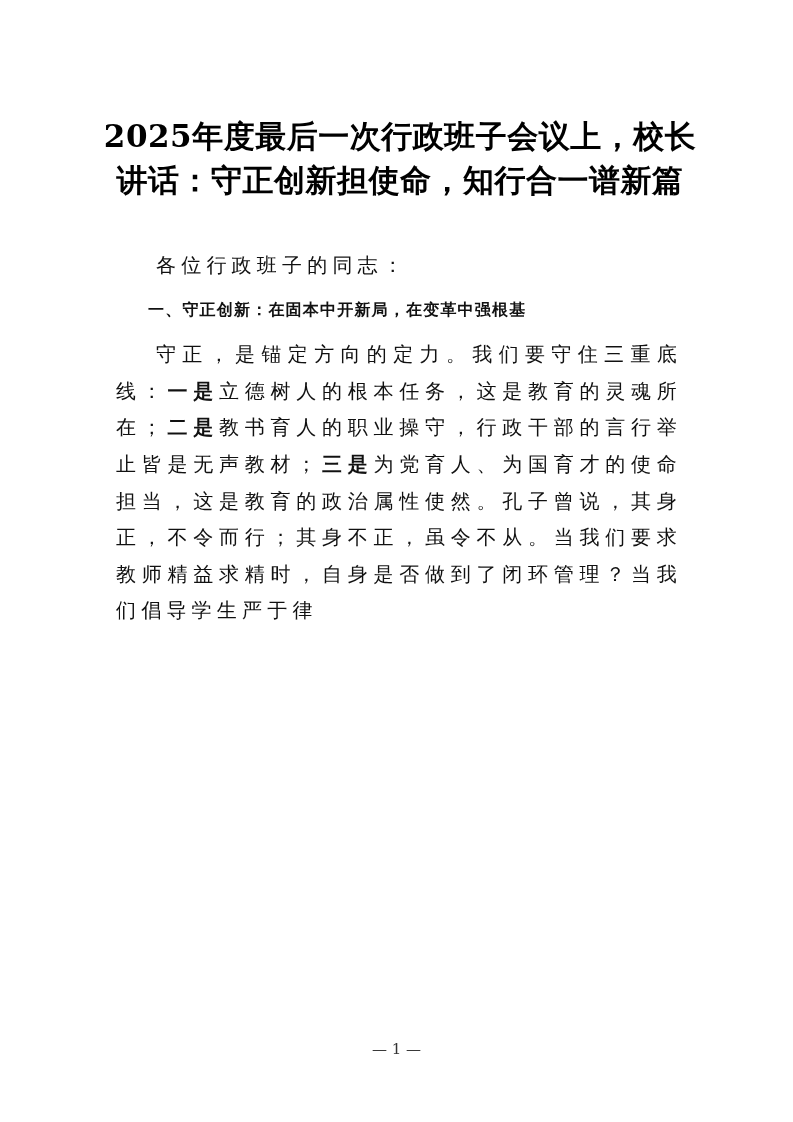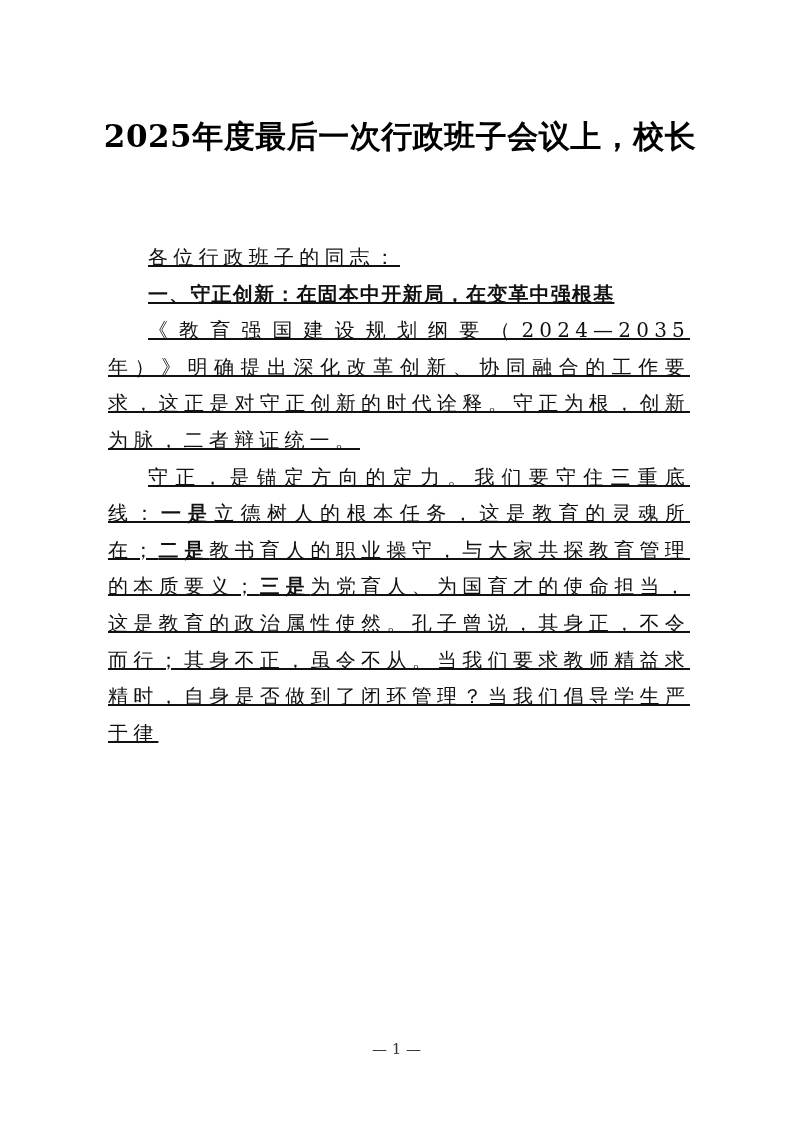--- a/index.html
+++ b/index.html
@@ -11,37 +11,37 @@
     font-weight: bold; font-size: 31px; line-height: 44px; text-align: center;
     letter-spacing: 0.5px; color: #000;
   }
   .title div { white-space: nowrap; }
   .body {
     position: absolute; left: 108px; top: 239px; width: 582px;
     font-family: "DejaVu Serif", "Liberation Serif", serif;
     font-size: 20px; line-height: 36.6px; color: #111;
     text-align: justify; letter-spacing: 5.2px;
   }
-  .body p { margin: 0; text-indent: 2em; text-decoration: underline; }
-  .body p.h1 { font-family: "DejaVu Sans", "Liberation Sans", sans-serif; font-weight: bold; letter-spacing: 1.2px; font-size: 20px; }
+  .body p { margin: 8px; text-indent: 2em; }
+  .body p.h1 { font-family: "DejaVu Sans", "Liberation Sans", sans-serif; font-weight: bold; letter-spacing: 1.2px; font-size: 16px; }
   .body b { font-weight: bold; }
   .pagenum {
     position: absolute; left: 0; width: 793px; top: 1040px; text-align: center;
     font-family: "DejaVu Serif", "Liberation Serif", serif; font-size: 15px; color: #333;
   }
 </style>
 </head>
 <body>
 
 <div class="page">
   <div class="title">
     <div>2025年度最后一次行政班子会议上，校长</div>
+    <div>讲话：守正创新担使命，知行合一谱新篇</div>
   </div>
 
   <div class="body">
     <p>各位行政班子的同志：</p>
     <p class="h1">一、守正创新：在固本中开新局，在变革中强根基</p>
-    <p>《教育强国建设规划纲要（2024—2035年）》明确提出深化改革创新、协同融合的工作要求，这正是对守正创新的时代诠释。守正为根，创新为脉，二者辩证统一。</p>
-    <p><span>守正，是锚定方向的定力。我们要守住三重底线：</span><b>一是</b><span>立德树人的根本任务，这是教育的灵魂所在；</span><b>二是</b><span>教书育人的职业操守，与大家共探教育管理的本质要义；</span><b>三是</b><span>为党育人、为国育才的使命担当，这是教育的政治属性使然。孔子曾说，其身正，不令而行；其身不正，虽令不从。当我们要求教师精益求精时，自身是否做到了闭环管理？当我们倡导学生严于律</span></p>
+    <p><span>守正，是锚定方向的定力。我们要守住三重底线：</span><b>一是</b><span>立德树人的根本任务，这是教育的灵魂所在；</span><b>二是</b><span>教书育人的职业操守，行政干部的言行举止皆是无声教材；</span><b>三是</b><span>为党育人、为国育才的使命担当，这是教育的政治属性使然。孔子曾说，其身正，不令而行；其身不正，虽令不从。当我们要求教师精益求精时，自身是否做到了闭环管理？当我们倡导学生严于律</span></p>
   </div>
 
   <div class="pagenum">— 1 —</div>
 </div>
 
 </body></html>

